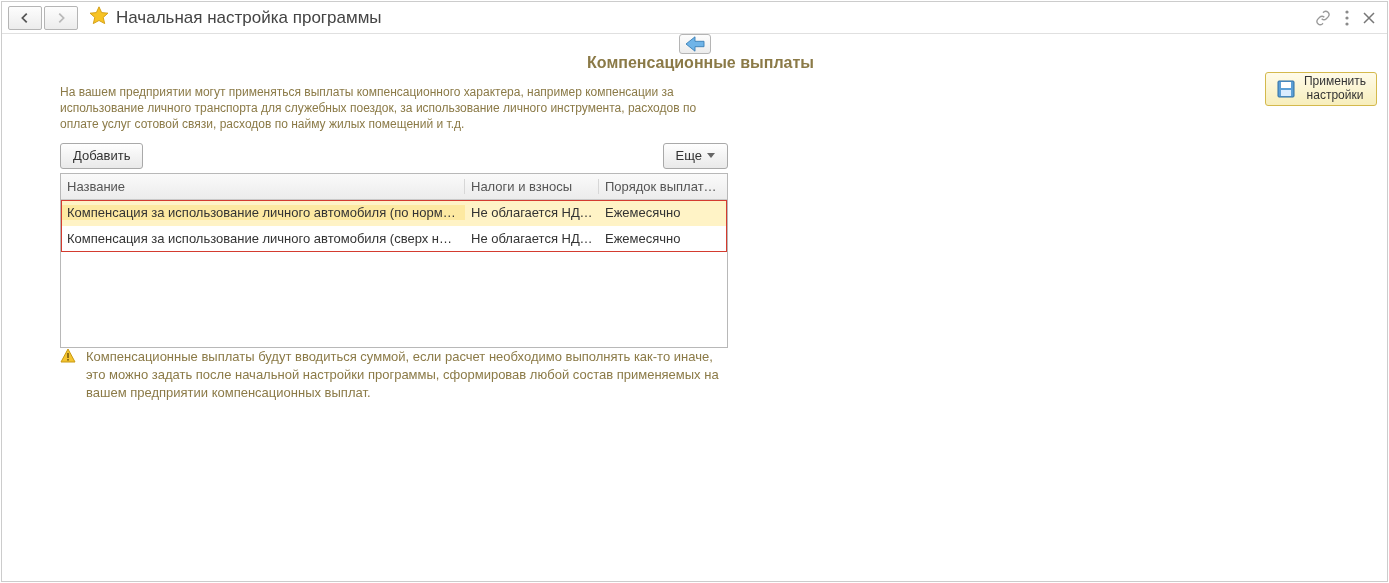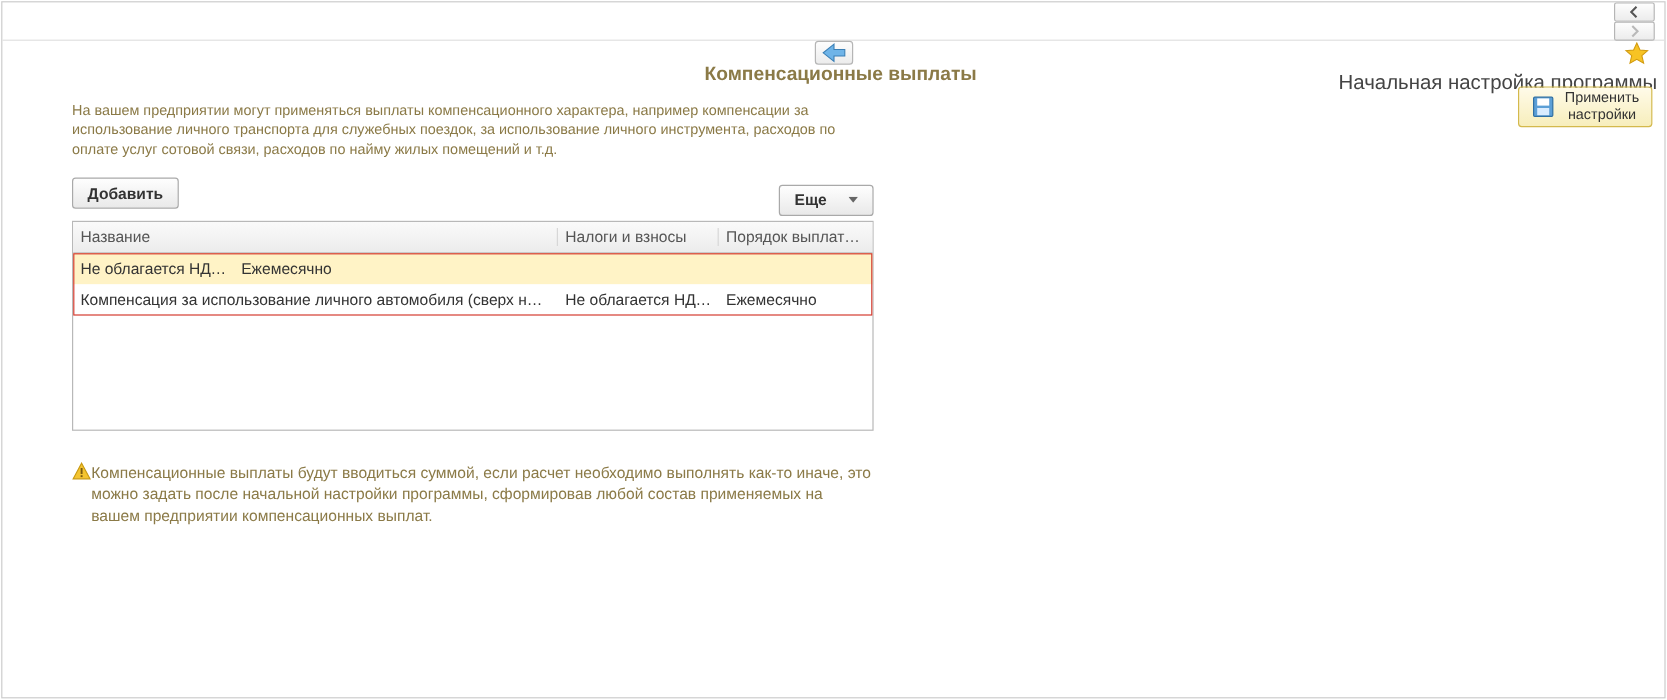--- a/index.html
+++ b/index.html
@@ -17,23 +17,22 @@
     width: 1387px; height: 581px;
     border: 1px solid #ccc;
     margin: 1px;
     position: relative;
     background: #fff;
   }
   .titlebar {
     height: 32px;
     border-bottom: 1px solid #e0e0e0;
     display: flex;
-    align-items: flex-end;
+    align-items: center;
     padding: 0 6px;
-    flex-direction: column;
   }
   .nav-btn {
     width: 34px; height: 24px;
     border: 1px solid #b5b5b5;
     background: linear-gradient(#fdfdfd,#ececec);
     border-radius: 2px;
     display:flex; align-items:center; justify-content:center;
     margin-right: 2px;
     cursor: pointer;
   }
@@ -119,57 +118,59 @@
     margin: 6px 0 4px 0;
   }
   .btn-small {
     height: 26px;
     padding: 0 12px;
     border: 1px solid #a9a9a9;
     border-radius: 3px;
     background: linear-gradient(#fefefe,#e9e9e9);
     font-size: 13px;
     cursor:pointer;
-    display:flex; align-items:center;font-weight:bold;
-  }
-  .btn-small.more { margin-left:auto; gap:18px;margin-top:11px; }
+    display:flex; align-items:center;
+  }
+  .btn-small.more { margin-left:auto; gap:5px; }
 
   .table-wrap {
     border: 1px solid #b8b8b8;
     width: 668px;
     height: 175px;
     margin-top: 4px;
     font-size: 13px;
     color: #333;
   }
   .t-head, .t-row {
     display:flex;
     height: 26px;
     align-items:center;
+    justify-content:center;
   }
   .t-head {
     background: linear-gradient(#fafafa,#ececec);
     border-bottom: 1px solid #c9c9c9;
     color: #555;
   }
   .t-head .cell { border-right: 1px solid #d7d7d7; }
   .cell { padding: 0 6px; overflow:hidden; white-space:nowrap; text-overflow:ellipsis; }
   .c1 { width: 404px; }
   .c2 { width: 134px; }
   .c3 { width: 128px; border-right:none !important; }
   .t-body {
     outline: 1px solid #d43b2f;
     outline-offset: -1px;
   }
   .t-row.r0 { background: #fff3c6; }
   .t-row.r0 .c1 { background: #fde9a1; }
   .t-row.r1 { background: #fff; }
   .warn-block {
     display:flex;
-    margin-top: 26px;
+    gap: 10px;
+    margin-top: 0;
     width: 668px;
   }
   .warn-text {
     color: #8b7a47;
     font-size: 13px;
     line-height: 1.4;
   }
 </style>
 </head>
 <body>
@@ -255,20 +256,21 @@
     </div>
 
     <div class="table-wrap">
       <div class="t-head">
         <div class="cell c1">Название</div>
         <div class="cell c2">Налоги и взносы</div>
         <div class="cell c3">Порядок выплат…</div>
       </div>
       <div class="t-body">
         <div class="t-row r0">
+          <div class="cell c1">Компенсация за использование личного автомобиля (по нормам)</div>
           <div class="cell c2">Не облагается НДФ…</div>
           <div class="cell c3">Ежемесячно</div>
         </div>
         <div class="t-row r1">
           <div class="cell c1">Компенсация за использование личного автомобиля (сверх норм).</div>
           <div class="cell c2">Не облагается НДФ…</div>
           <div class="cell c3">Ежемесячно</div>
         </div>
       </div>
     </div>

